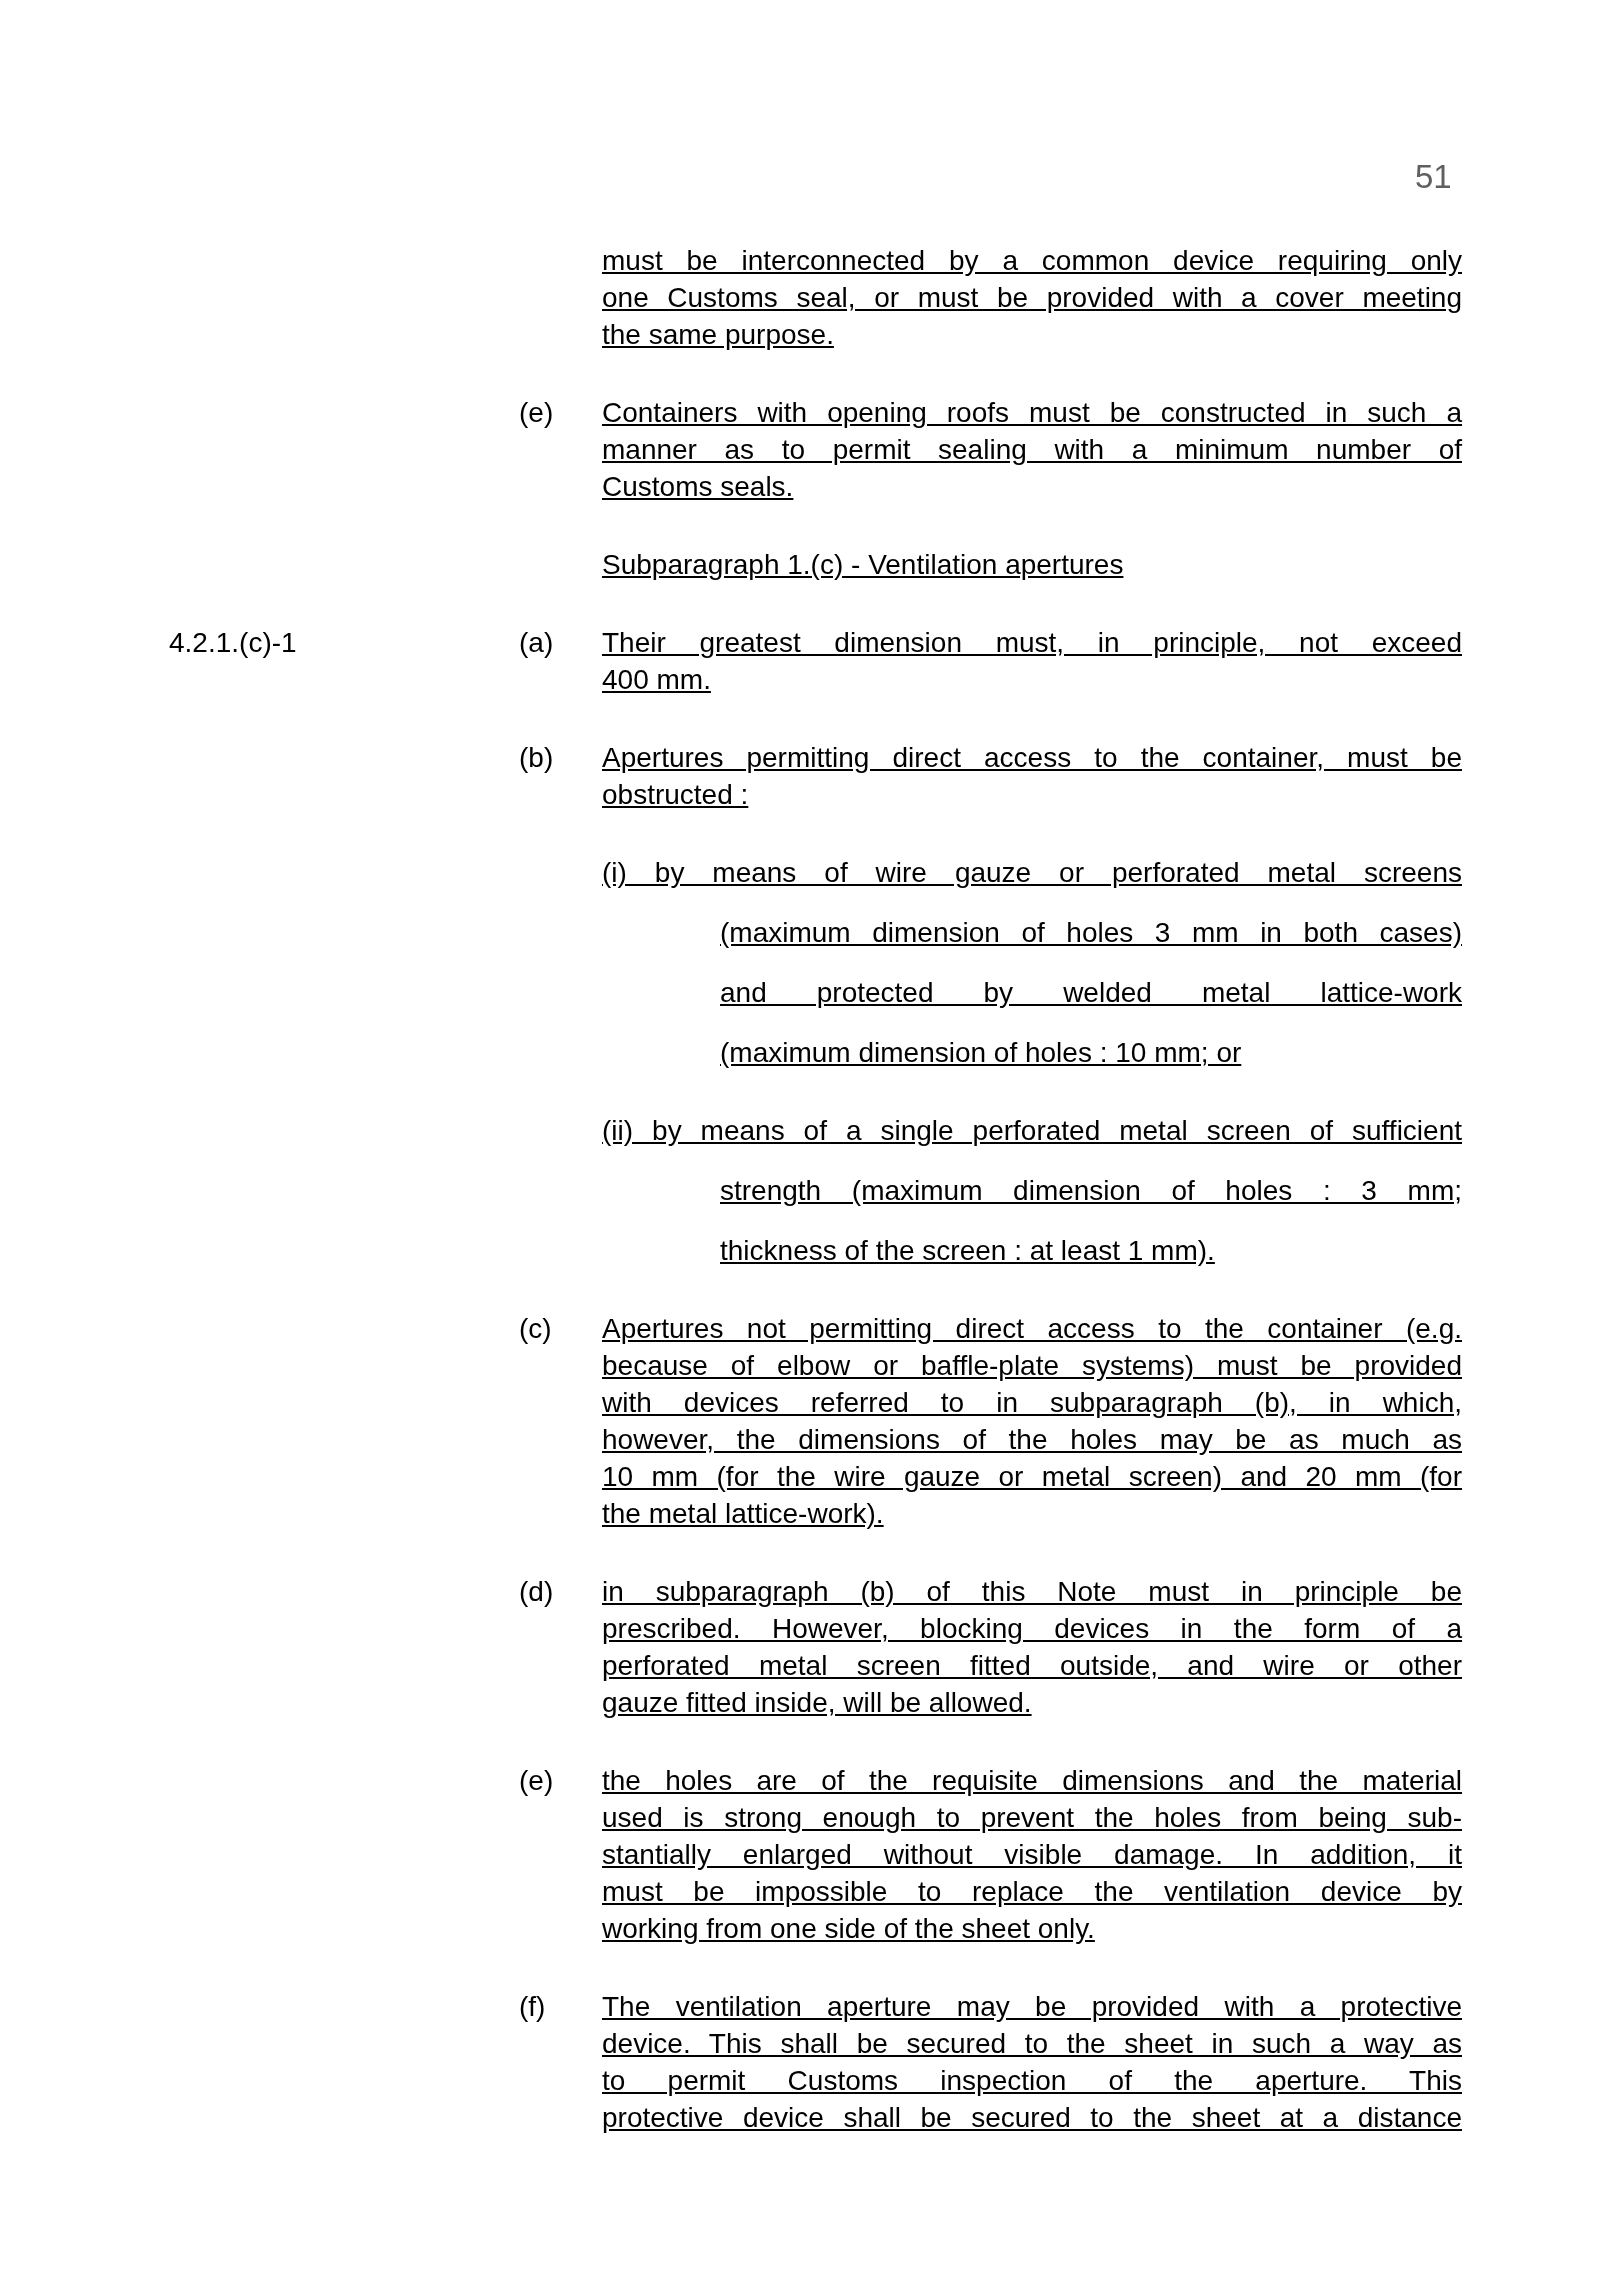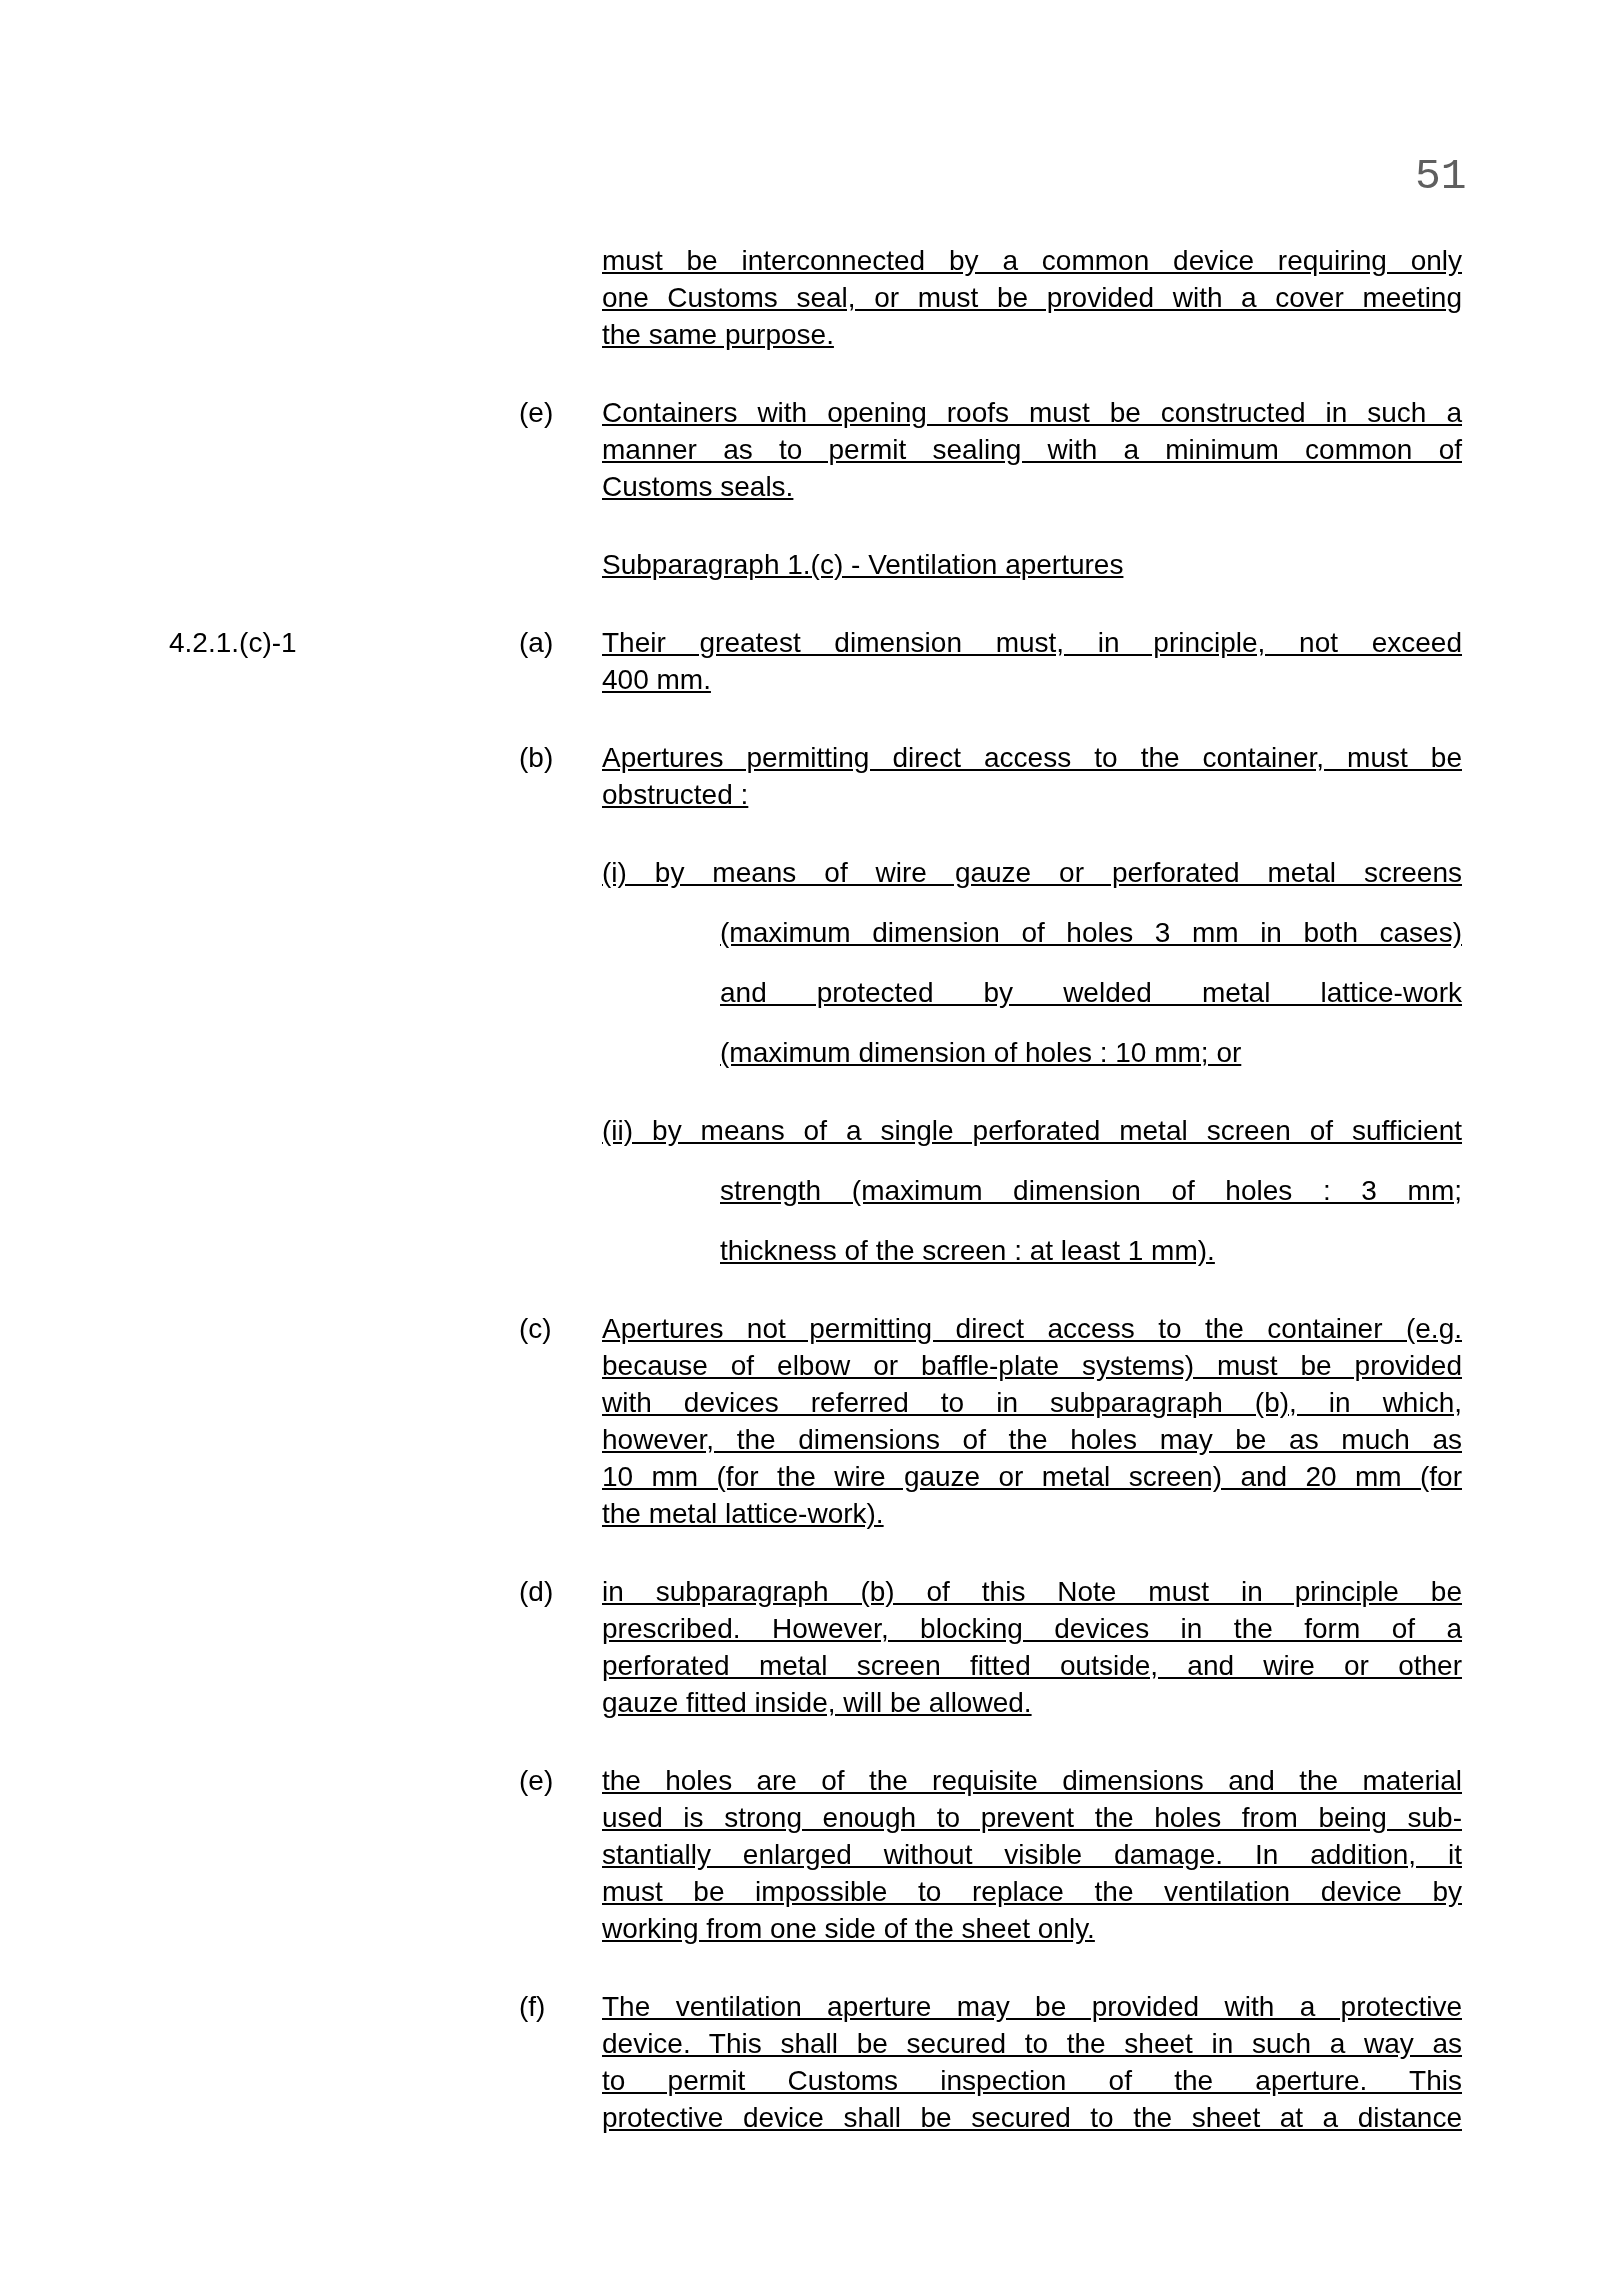--- a/index.html
+++ b/index.html
@@ -14,22 +14,22 @@
     font-size: 28px;
     line-height: 37px;
     color: #000000;
     overflow: hidden;
   }
 
   .page-number {
     position: absolute;
     top: 159px;
     left: 1415px;
-    font-family: Liberation Mono, monospace;
-    font-size: 43px;
+    font-family: Liberation Sans, sans-serif;
+    font-size: 33px;
     line-height: 35px;
     color: #5f5f5f;
     text-align: right;
   }
 
   .content {
     position: absolute;
     left: 519px;
     top: 242px;
     width: 943px;
@@ -84,21 +84,21 @@
           <div class="line">must be interconnected by a common device requiring only</div>
           <div class="line">one Customs seal, or must be provided with a cover meeting</div>
           <div class="line">the same purpose.</div>
         </div>
     </section>
 
     <section class="block">
       <div class="marker">(e)</div>
       <div class="body">
           <div class="line">Containers with opening roofs must be constructed in such a</div>
-          <div class="line">manner as to permit sealing with a minimum common of</div>
+          <div class="line">manner as to permit sealing with a minimum number of</div>
           <div class="line">Customs seals.</div>
         </div>
     </section>
 
     <section class="block">
       <div class="marker"></div>
       <div class="body">
           <div class="line">Subparagraph 1.(c) - Ventilation apertures</div>
         </div>
     </section>

